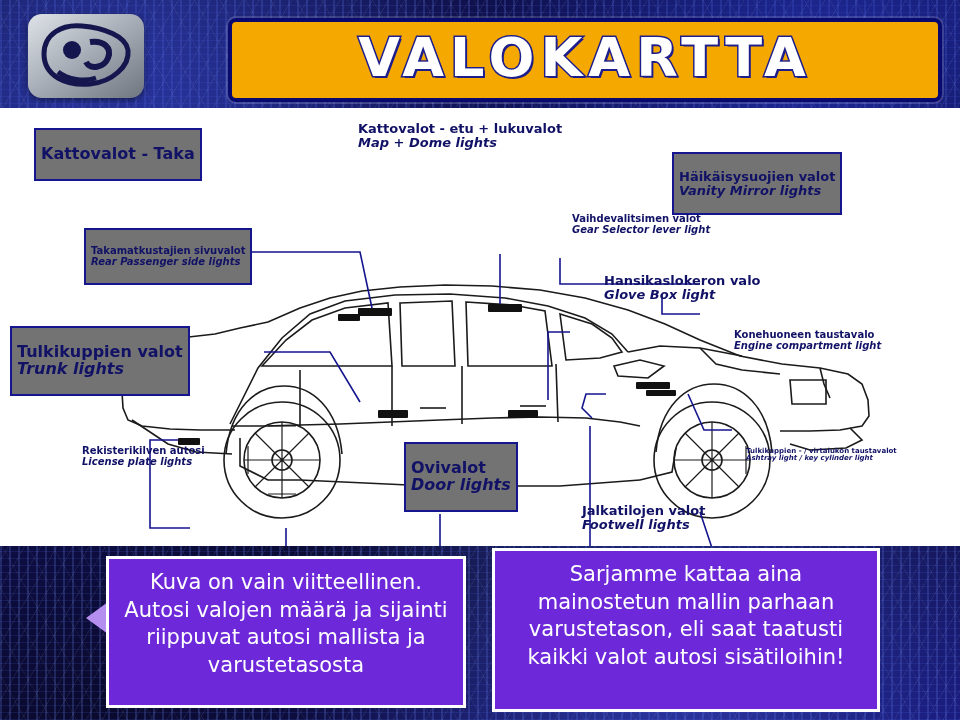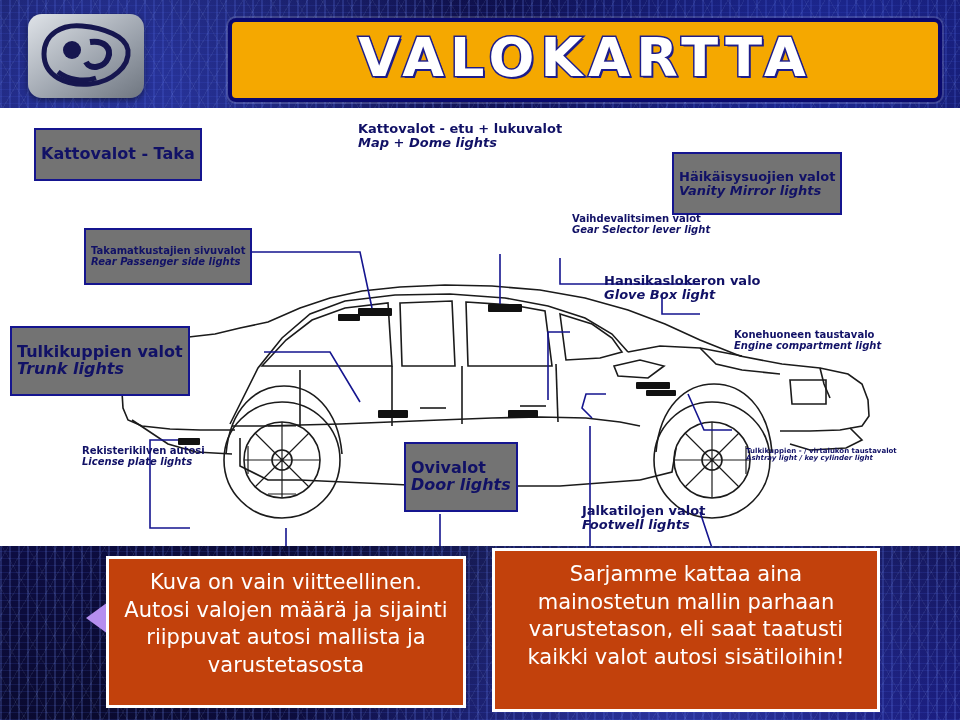--- a/index.html
+++ b/index.html
@@ -74,21 +74,21 @@
     padding:16px 5px;
   }
   .lbl.plain{background:transparent;}
   .sz-lg{font-size:16px;}
   .sz-md{font-size:13px;}
   .sz-sm{font-size:10px;}
   .sz-xs{font-size:7px;}
   
   .note{
     position:absolute;
-    background:#c2410c;
+    background:#6d28d9;
     border:3px solid #ffffff;
     color:#ffffff;
     font-family:"DejaVu Sans", sans-serif;
     font-size:21px;
     line-height:1.32;
     text-align:center;
     padding:10px 12px;
     box-sizing:border-box;
   }
   .note-left{left:106px;top:556px;width:360px;height:152px;}

